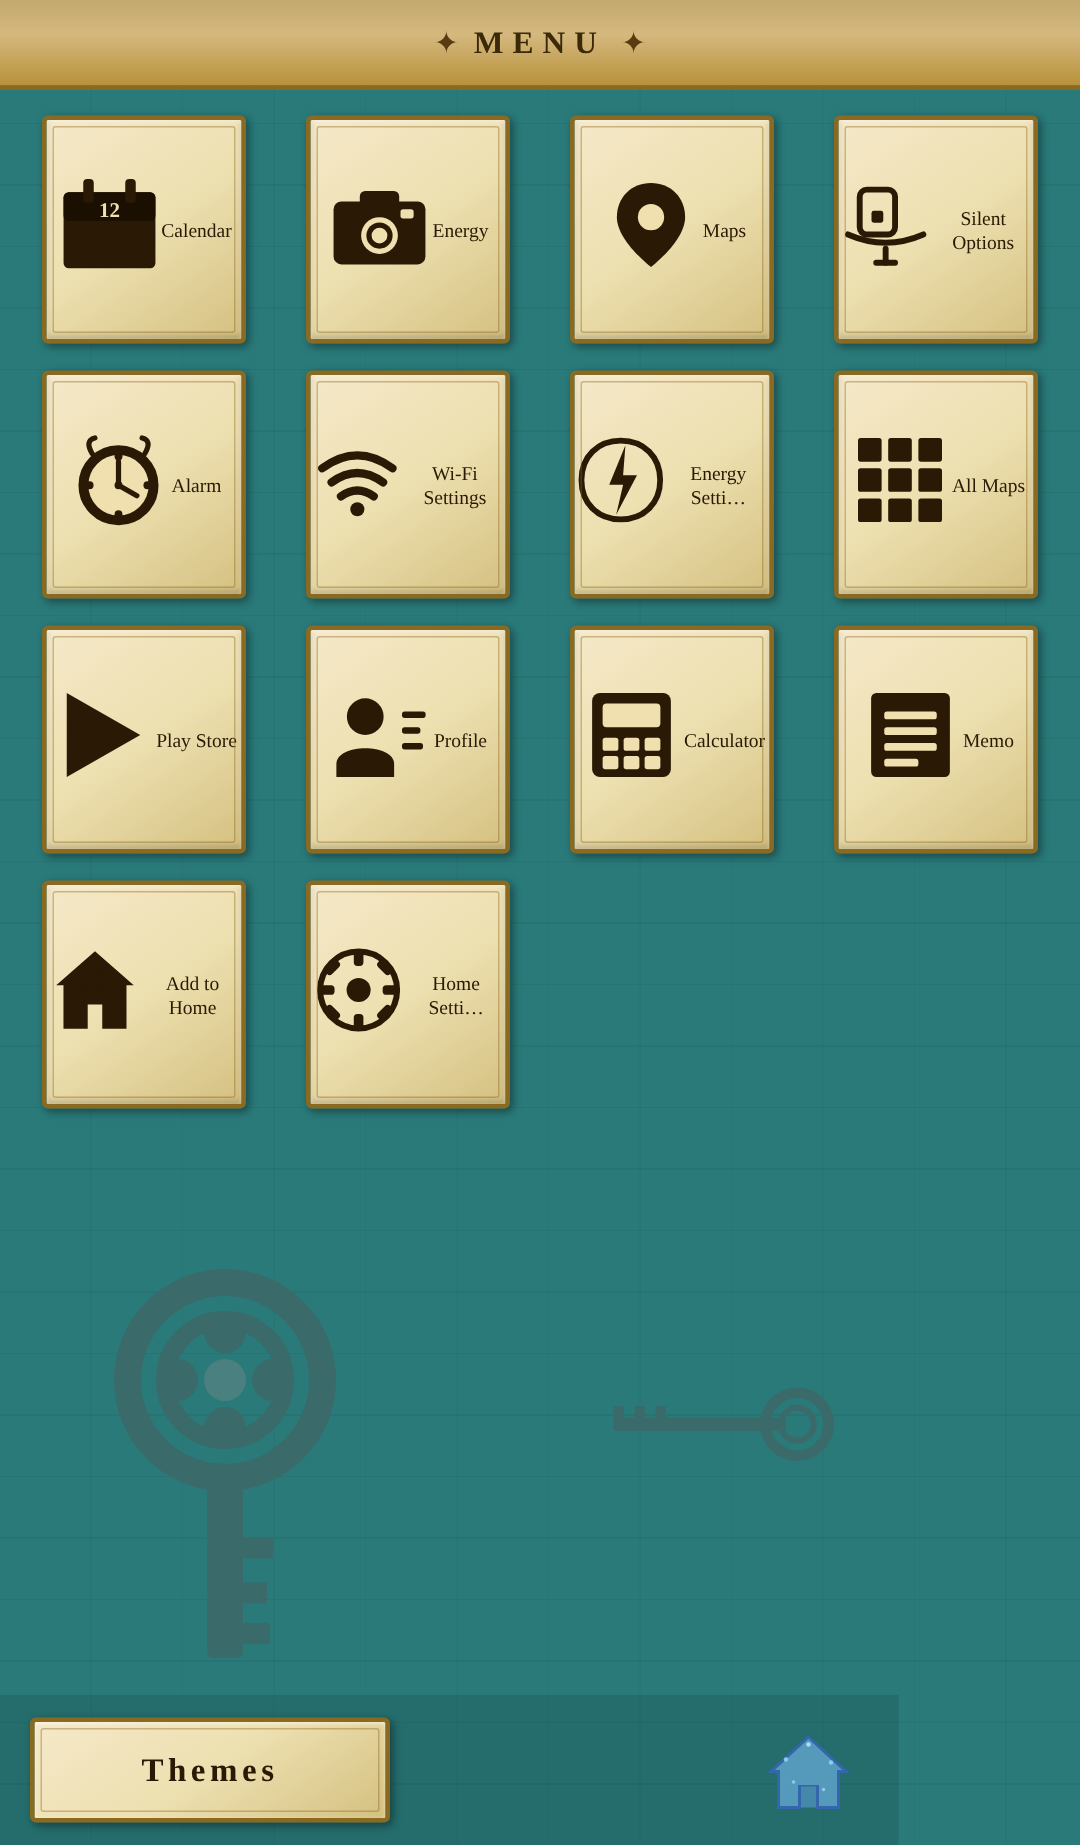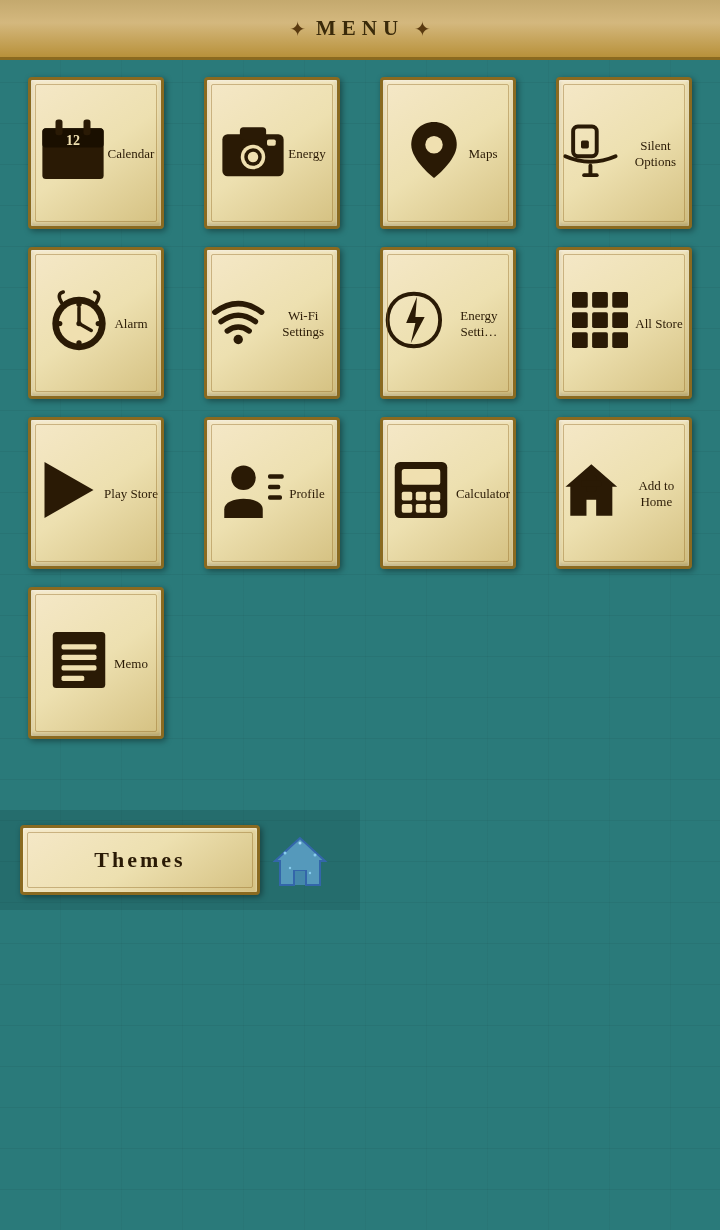--- a/index.html
+++ b/index.html
@@ -112,21 +112,21 @@
       margin-top: 2px;
     }
 
     .bottom-area {
       position: absolute;
       bottom: 0;
       width: 599px;
       height: 420px;
       background-color: transparent;
       display: flex;
-      flex-direction: row;
+      flex-direction: column;
     }
 
     .key-decoration-area {
       height: 320px;
       position: relative;
       overflow: hidden;
     }
 
     .key-left {
       position: absolute;
@@ -315,21 +315,21 @@
       <rect x="31" y="8" width="18" height="18" rx="2"></rect>
       <rect x="54" y="8" width="18" height="18" rx="2"></rect>
       <rect x="8" y="31" width="18" height="18" rx="2"></rect>
       <rect x="31" y="31" width="18" height="18" rx="2"></rect>
       <rect x="54" y="31" width="18" height="18" rx="2"></rect>
       <rect x="8" y="54" width="18" height="18" rx="2"></rect>
       <rect x="31" y="54" width="18" height="18" rx="2"></rect>
       <rect x="54" y="54" width="18" height="18" rx="2"></rect>
     </svg>
         </div>
-        <span class="app-label">All Store</span>
+        <span class="app-label">All Maps</span>
       </div>
     </div>
     <div class="app-item">
       <div class="app-tile">
         <div class="app-icon">
           <svg viewBox="0 0 80 80" fill="#2a1a05">
       <polygon points="12,8 68,40 12,72"></polygon>
     </svg>
         </div>
         <span class="app-label">Play Store</span>
@@ -363,40 +363,59 @@
       <rect x="50" y="56" width="12" height="10" rx="2" fill="#f0e0b0"></rect>
     </svg>
         </div>
         <span class="app-label">Calculator</span>
       </div>
     </div>
     <div class="app-item">
       <div class="app-tile">
         <div class="app-icon">
           <svg viewBox="0 0 80 80" fill="#2a1a05">
-      <polygon points="40,8 8,36 14,36 14,72 34,72 34,52 46,52 46,72 66,72 66,36 72,36"></polygon>
-      <rect x="34" y="22" width="12" height="20" rx="2"></rect>
-      <rect x="28" y="28" width="24" height="8" rx="2"></rect>
-    </svg>
-        </div>
-        <span class="app-label">Add to Home</span>
-      </div>
-    </div>
-    <div class="app-item">
-      <div class="app-tile">
-        <div class="app-icon">
-          <svg viewBox="0 0 80 80" fill="#2a1a05">
       <rect x="10" y="8" width="60" height="64" rx="4"></rect>
       <rect x="20" y="22" width="40" height="6" rx="2" fill="#f0e0b0"></rect>
       <rect x="20" y="34" width="40" height="6" rx="2" fill="#f0e0b0"></rect>
       <rect x="20" y="46" width="40" height="6" rx="2" fill="#f0e0b0"></rect>
       <rect x="20" y="58" width="26" height="6" rx="2" fill="#f0e0b0"></rect>
     </svg>
         </div>
         <span class="app-label">Memo</span>
+      </div>
+    </div>
+    <div class="app-item">
+      <div class="app-tile">
+        <div class="app-icon">
+          <svg viewBox="0 0 80 80" fill="#2a1a05">
+      <polygon points="40,8 8,36 14,36 14,72 34,72 34,52 46,52 46,72 66,72 66,36 72,36"></polygon>
+      <rect x="34" y="22" width="12" height="20" rx="2"></rect>
+      <rect x="28" y="28" width="24" height="8" rx="2"></rect>
+    </svg>
+        </div>
+        <span class="app-label">Add to Home</span>
+      </div>
+    </div>
+    <div class="app-item">
+      <div class="app-tile">
+        <div class="app-icon">
+          <svg viewBox="0 0 80 80" fill="#2a1a05">
+      <circle cx="40" cy="40" r="32" fill="none" stroke="#2a1a05" stroke-width="5"></circle>
+      <circle cx="40" cy="40" r="10"></circle>
+      <rect x="36" y="6" width="8" height="14" rx="3"></rect>
+      <rect x="36" y="60" width="8" height="14" rx="3"></rect>
+      <rect x="6" y="36" width="14" height="8" rx="3"></rect>
+      <rect x="60" y="36" width="14" height="8" rx="3"></rect>
+      <rect x="14" y="14" width="8" height="14" rx="3" transform="rotate(45 18 21)"></rect>
+      <rect x="58" y="52" width="8" height="14" rx="3" transform="rotate(45 62 59)"></rect>
+      <rect x="14" y="52" width="8" height="14" rx="3" transform="rotate(-45 18 59)"></rect>
+      <rect x="58" y="14" width="8" height="14" rx="3" transform="rotate(-45 62 21)"></rect>
+    </svg>
+        </div>
+        <span class="app-label">Home Setti…</span>
       </div>
     </div>
   </div>
 
 <div class="bottom-area">
   <div class="key-decoration-area">
 
     <svg class="key-left" viewBox="0 0 180 280" fill="none">
 
       <circle cx="90" cy="90" r="65" fill="none" stroke="#3a6a6a" stroke-width="18"></circle>

